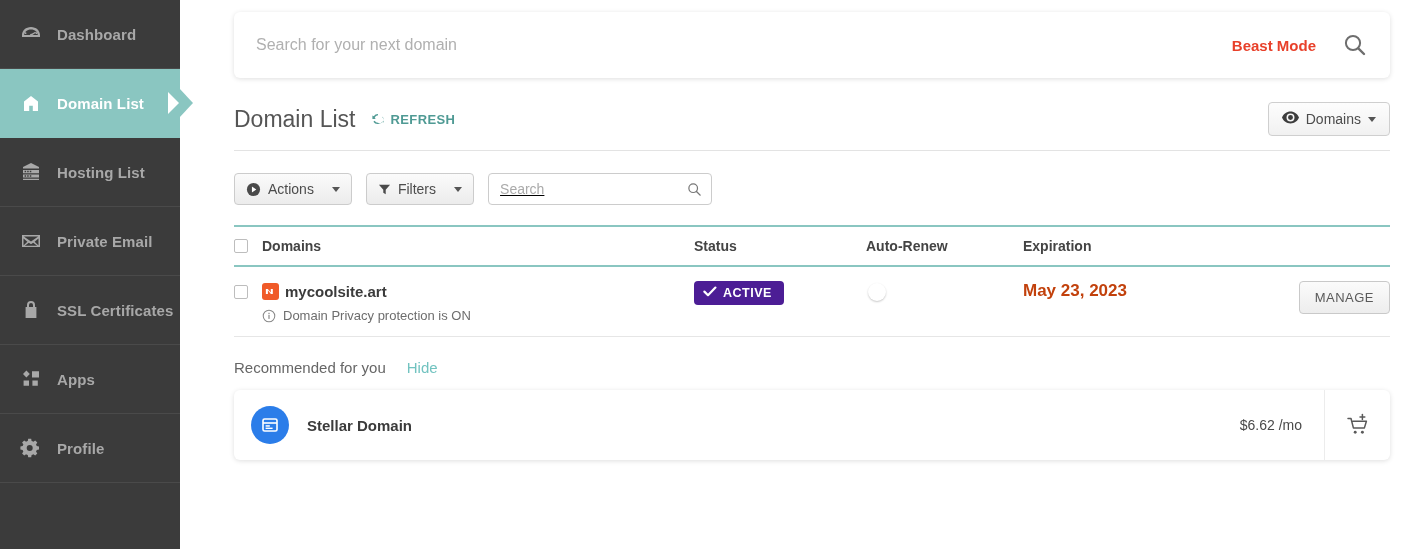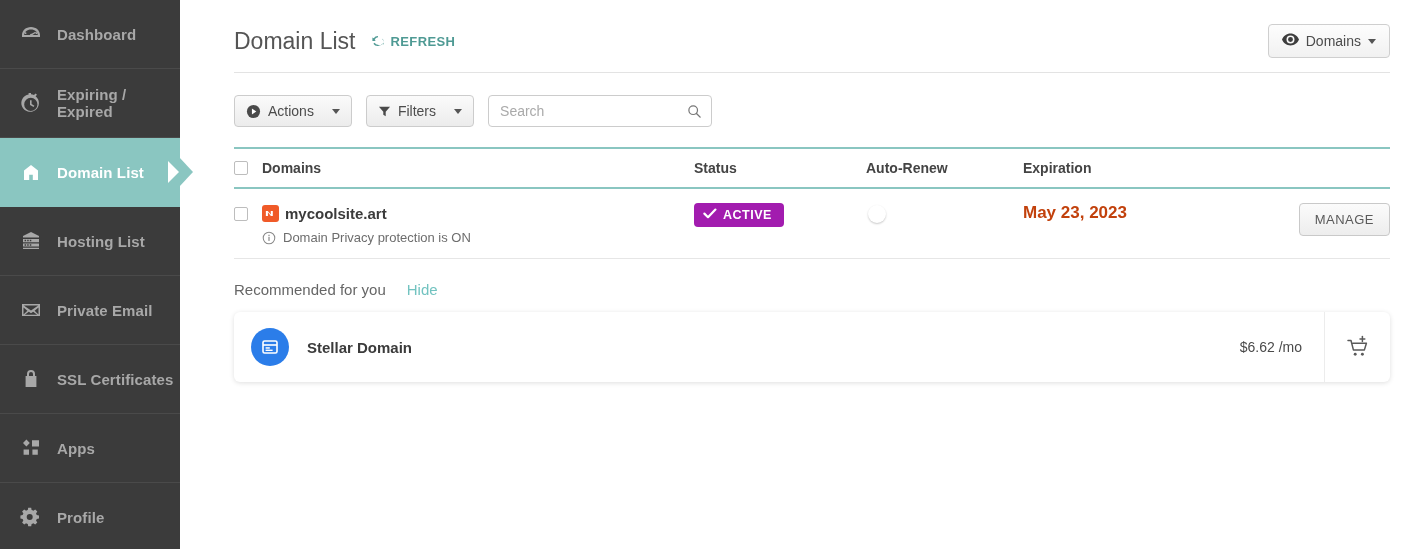--- a/index.html
+++ b/index.html
@@ -126,21 +126,21 @@
     background: linear-gradient(#fbfbfb,#ececec);
     border: 1px solid #cccccc; border-radius: 4px;
     height: 32px; padding: 0 11px; font-size: 14px; color: #4c4c4c;
     cursor: pointer;
   }
   .tb-btn .glyph { margin-right: 7px; display: flex; align-items: center; }
   .tb-btn .caret { margin-left: 18px; }
   .tb-search {
     position: relative; width: 224px; height: 32px;
     border: 1px solid #cccccc; border-radius: 4px; background: #fff;
-    display: flex; align-items: center;
+    display: flex; align-items: center; text-decoration: underline;
   }
   .tb-search input {
     width: 100%; height: 100%; border: none; outline: none;
     padding: 0 30px 0 11px; font-size: 14px; color: #444;
     font-family: "Liberation Sans", sans-serif; background: transparent;
   }
   .tb-search input::placeholder { color: #aaaaaa; }
   .tb-search .sico { position: absolute; right: 9px; top: 8px; }
 
   
@@ -180,21 +180,21 @@
     margin-right: 6px; display: flex; align-items: center; justify-content: center;
   }
   .dom-name { font-size: 15px; font-weight: bold; color: #3b3b3b; cursor: pointer; }
   .privacy {
     display: flex; align-items: center; margin-top: 8px;
     font-size: 13px; color: #6d6d6d;
   }
   .privacy .iico { margin-right: 7px; display: flex; }
   .badge {
     display: inline-flex; align-items: center; gap: 6px;
-    background: #a21caf; color: #ffffff;
+    background: #4c1d95; color: #ffffff;
     border-radius: 4px; padding: 5px 12px 5px 9px;
     font-size: 12.5px; font-weight: bold; letter-spacing: .5px;
   }
   .toggle {
     width: 42px; height: 22px; border-radius: 11px; background: #c7c7c7;
     position: relative; cursor: pointer; margin-top: 2px;
   }
   .toggle .knob {
     position: absolute; left: 2px; top: 2px;
     width: 18px; height: 18px; border-radius: 50%; background: #ffffff;
@@ -246,28 +246,20 @@
 
     <div class="nav-item">
       <span class="ico">
         <svg width="24" height="24" viewBox="0 0 24 24">
             <path d="M12 5C6.9 5 3 8.6 3 13v2h18v-2c0-4.4-3.9-8-9-8zm0 2.4c4 0 6.8 2.6 6.8 5.6H5.2c0-3 2.8-5.6 6.8-5.6zm4.3 2.3-3.6 2.1a1.2 1.2 0 1 0 .7 1.2l3.5-2.2zM6.6 10.3a.85.85 0 1 1 0 1.7.85.85 0 0 1 0-1.7zm10.8 0a.85.85 0 1 1 0 1.7.85.85 0 0 1 0-1.7z"></path>
           </svg>
       </span>
       <span>Dashboard</span>
     </div>
 
-    <div class="nav-item">
-      <span class="ico">
-        <svg width="24" height="24" viewBox="0 0 24 24">
-            <path d="M16.6 5.2 18 3.8l-1.5-1.4-1.5 1.5A8.7 8.7 0 0 0 12 3.3V2H9.6v1.4a8.8 8.8 0 1 0 7 1.8zM11.8 20a6.6 6.6 0 1 1 0-13.2 6.6 6.6 0 0 1 0 13.2zm.8-10.7h-1.6v4.6l3.6 2.2.8-1.3-2.8-1.7z"></path>
-          </svg>
-      </span>
-      <span>Expiring / Expired</span>
-    </div>
 
     <div class="nav-item active">
       <span class="ico">
         <svg width="24" height="24" viewBox="0 0 24 24">
             <path d="M5 10.5 12 5l7 5.5V20h-5.2v-5.3h-3.6V20H5z"></path>
           </svg>
       </span>
       <span>Domain List</span>
       <span class="nav-arrow"></span>
     </div>
@@ -314,20 +306,30 @@
             <path d="M20 13.5v-3l-2.3-.4a6 6 0 0 0-.7-1.7l1.3-1.9-2.1-2.1-1.9 1.3a6 6 0 0 0-1.7-.7L12.2 2.7h-3L8.8 5a6 6 0 0 0-1.7.7L5.2 4.4 3.1 6.5l1.3 1.9a6 6 0 0 0-.7 1.7l-2.3.4v3l2.3.4c.15.6.4 1.2.7 1.7l-1.3 1.9 2.1 2.1 1.9-1.3c.5.3 1.1.55 1.7.7l.4 2.3h3l.4-2.3c.6-.15 1.2-.4 1.7-.7l1.9 1.3 2.1-2.1-1.3-1.9c.3-.5.55-1.1.7-1.7zM10.7 15a3 3 0 1 1 0-6 3 3 0 0 1 0 6z"></path>
           </svg>
       </span>
       <span>Profile</span>
     </div>
 
   </nav>
 
   <div class="main">
 
+    <div class="search-card">
+      <input type="text" value="" placeholder="Search for your next domain" style="">
+      <span class="beast-mode">Beast Mode</span>
+      <span class="big-search-icon">
+        <svg width="26" height="26" viewBox="0 0 26 26">
+            <circle cx="11" cy="11" r="7.1" fill="none" stroke="#6e6e6e" stroke-width="2"></circle>
+            <line x1="16.3" y1="16.3" x2="22" y2="22" stroke="#6e6e6e" stroke-width="2.4" stroke-linecap="round"></line>
+          </svg>
+      </span>
+    </div>
 
     <div class="panel">
 
       <div class="panel-head">
         <span class="panel-title">Domain List</span>
         <span class="refresh">
           <span class="rico">
             <svg width="14" height="14" viewBox="0 0 16 16">
                 <path fill="#4f9a94" d="M8 2.2a5.8 5.8 0 0 0-4.9 2.7l-1.5-1v4h4l-1.4-1.1A4.3 4.3 0 0 1 8 3.7zM12.4 5.2l1.4 1.1A4.3 4.3 0 0 1 8 12.3a4.3 4.3 0 0 1-3.8-2.2l-1.5 1A5.8 5.8 0 0 0 8 13.8a5.8 5.8 0 0 0 4.9-2.7l1.5 1v-4z"></path>
               </svg>

